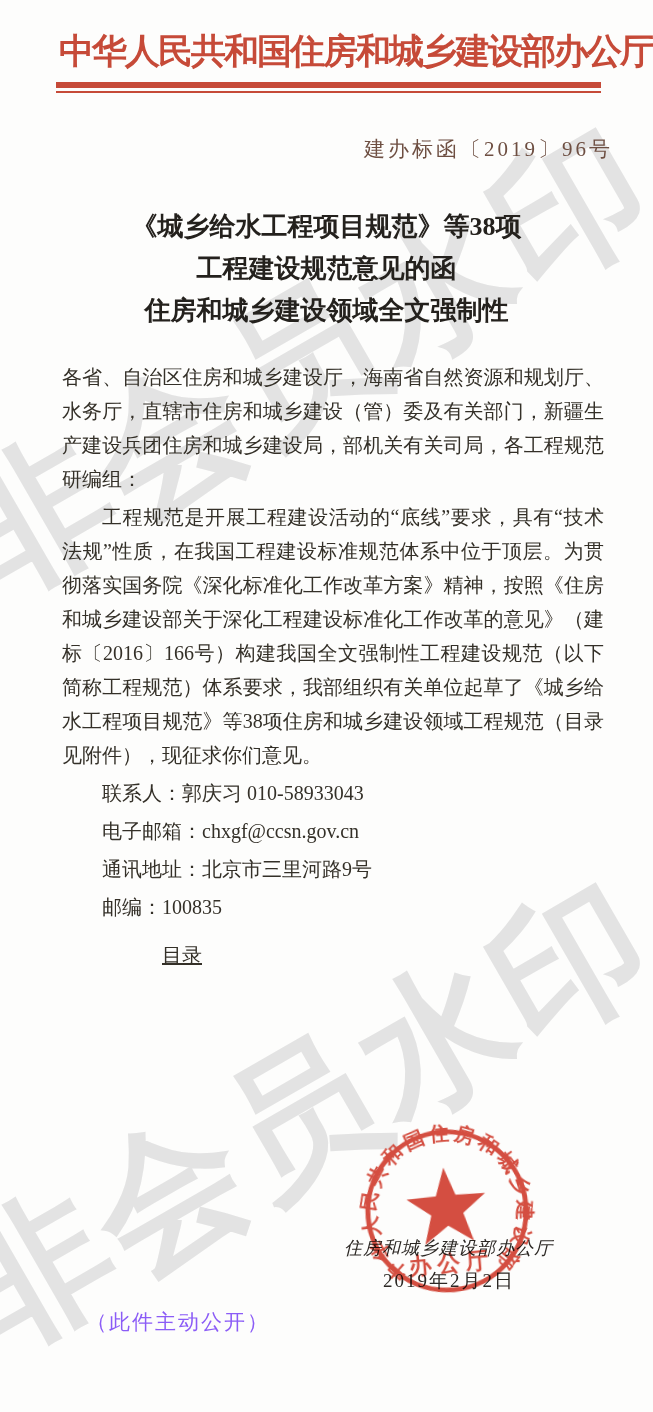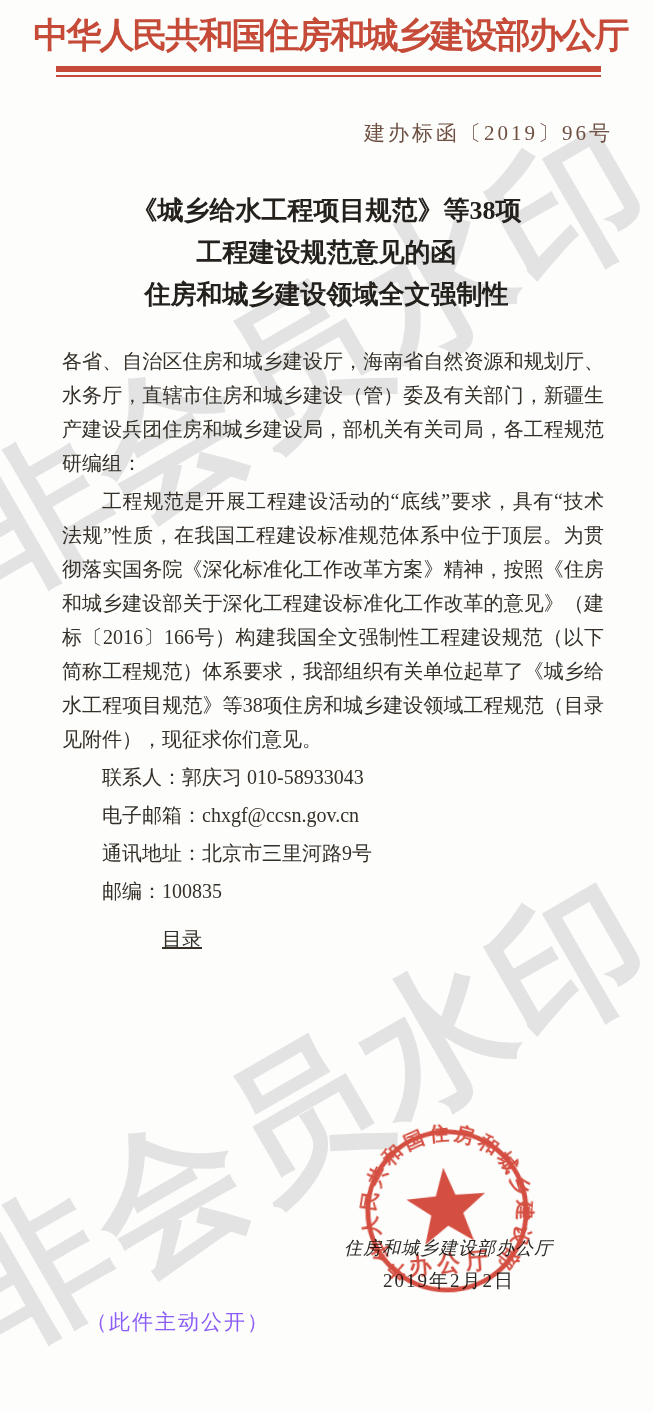--- a/index.html
+++ b/index.html
@@ -24,22 +24,22 @@
     transform-origin:0 50%;
     transform:rotate(-30deg);
     z-index:0;
     user-select:none;
   }
   .wm-1{left:-30px;top:478px;}
   .wm-2{left:-30px;top:1233px;}
   
   .content{position:relative;z-index:1;}
   .org-title{
-    padding-top:16px;
-    text-align:center;
+    padding-top:32px;
+    text-align:right;
     font-family:"Liberation Sans","DejaVu Sans",sans-serif;
     font-weight:bold;
     font-size:35px;
     line-height:38px;
     letter-spacing:-2px;
     color:#c64a38;
     margin-left:8px;
   }
   .rules{margin:12px 52px 0 56px;}
   .rule-thick{height:6px;background:#c64a38;}

